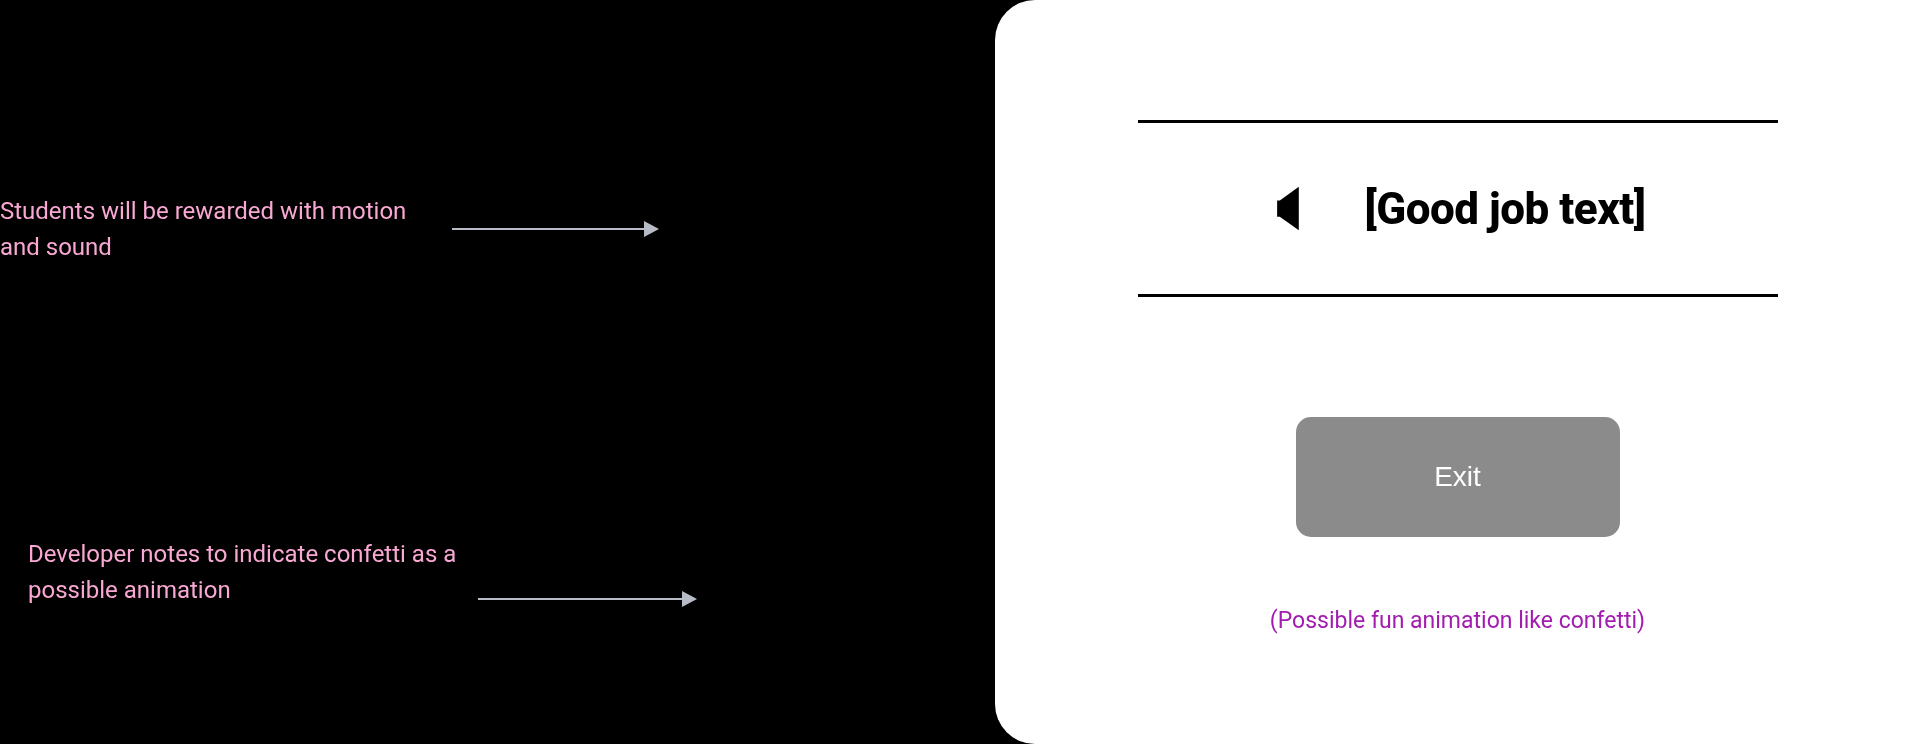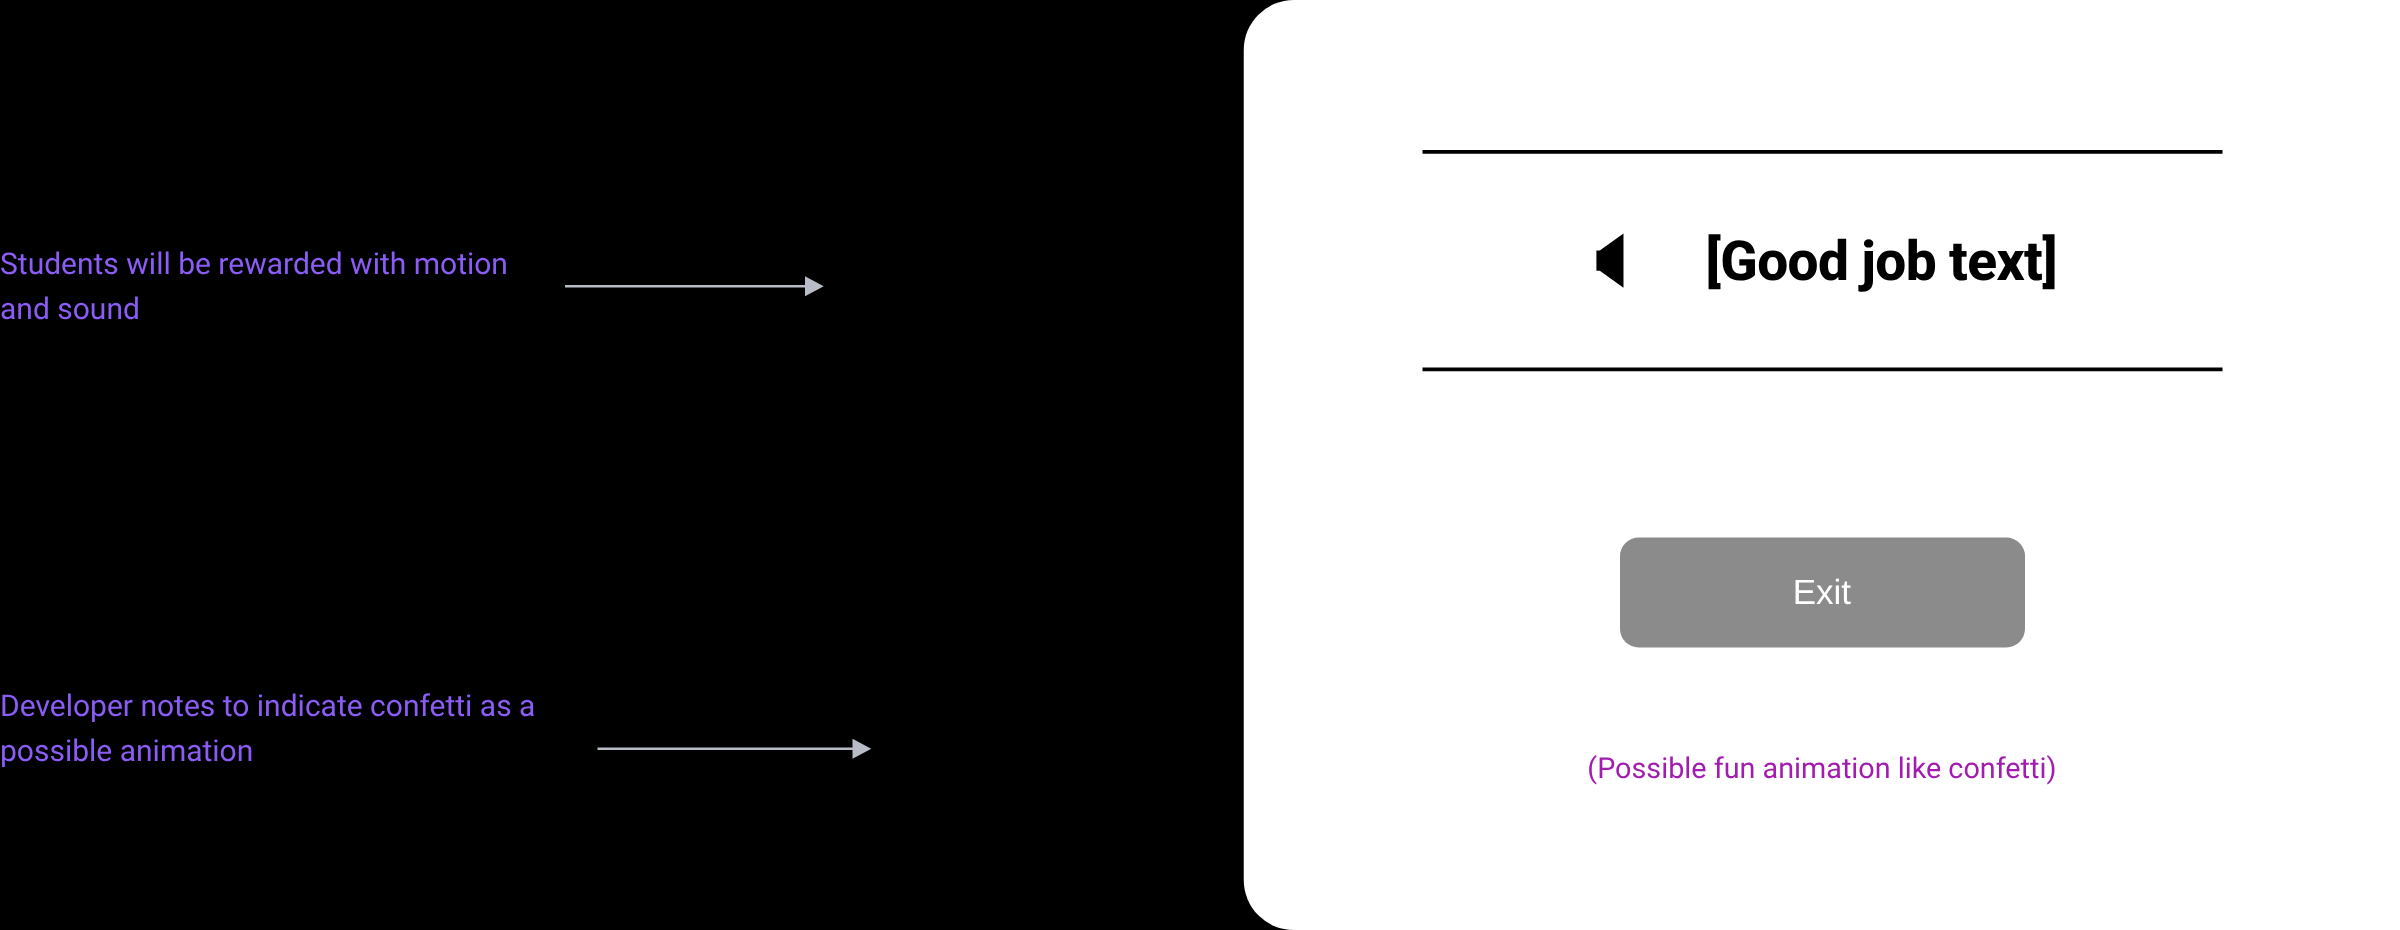--- a/index.html
+++ b/index.html
@@ -10,34 +10,35 @@
     body {
       width: 1920px;
       height: 744px;
       background: #000000;
       font-family: -apple-system, BlinkMacSystemFont, "Segoe UI", Roboto, Helvetica, Arial, sans-serif;
       position: relative;
       overflow: hidden;
     }
     .annotation {
       position: absolute;
-      color: #8b5cf6;
+      color: #f9a8d4;
       font-size: 24px;
       line-height: 1.5;
       font-weight: 400;
     }
     .annotation-1 {
       top: 193px;
       left: 0;
       width: 450px;
     }
     .annotation-2 {
-      top: 547px;
+      top: 536px;
       left: 0;
       width: 470px;
+      padding-left: 28px;
     }
     .arrow-line {
       position: absolute;
       background: #b7bcc6;
       height: 2px;
     }
     .arrow-1 {
       top: 228px;
       left: 452px;
       width: 195px;
@@ -68,21 +69,20 @@
       right: 0;
       top: 0;
       width: 925px;
       height: 744px;
       background: #ffffff;
       border-radius: 40px 0 0 40px;
       padding: 120px 80px 40px 80px;
       display: flex;
       flex-direction: column;
       align-items: center;
-      gap: 13px;
     }
     .banner {
       width: 640px;
       border-top: 3px solid #000;
       border-bottom: 3px solid #000;
       padding: 48px 0;
       display: flex;
       align-items: center;
       justify-content: center;
       gap: 30px;
@@ -106,21 +106,21 @@
       gap: 60px;
       margin-bottom: 70px;
     }
     .btn {
       background: #8b8b8b;
       color: #ffffff;
       border: none;
       border-radius: 15px;
       font-size: 28px;
       font-weight: 400;
-      padding: 28px 0;
+      padding: 44px 0;
       width: 324px;
       text-align: center;
       cursor: pointer;
     }
     .dev-note {
       color: #a21caf;
       font-size: 23px;
       font-weight: 400;
     }
   </style>

